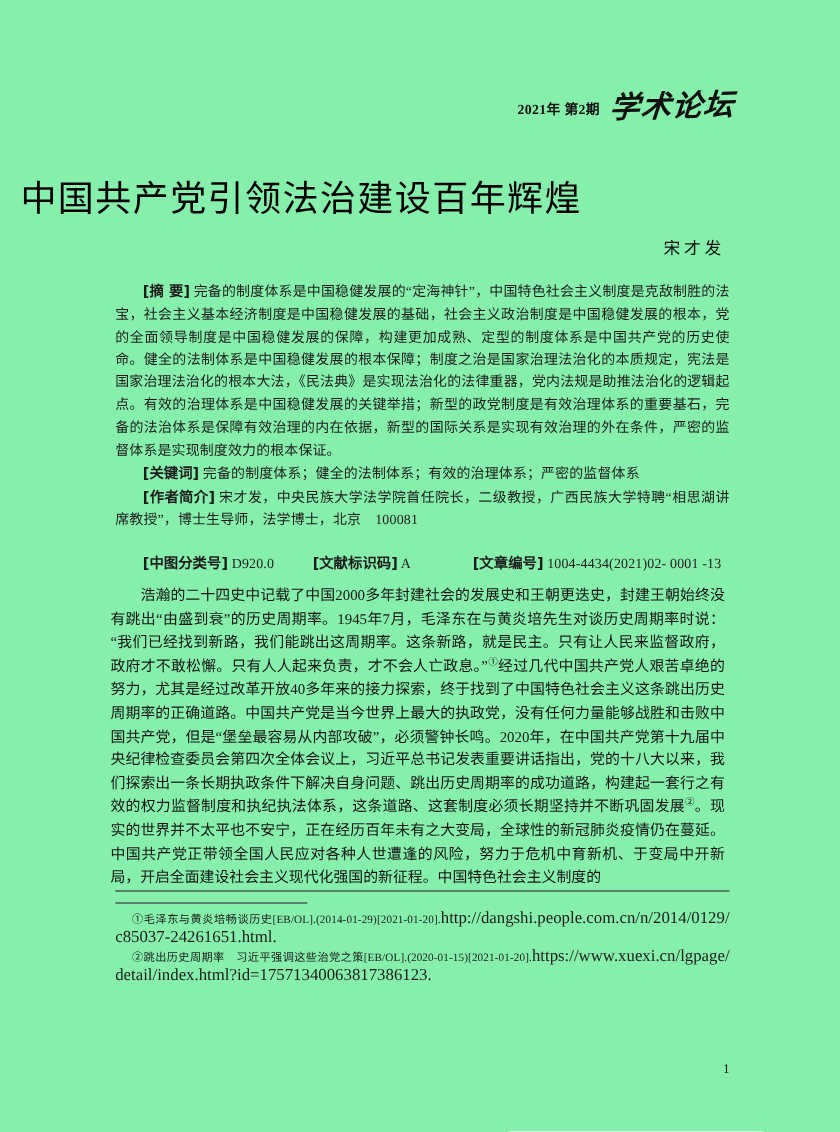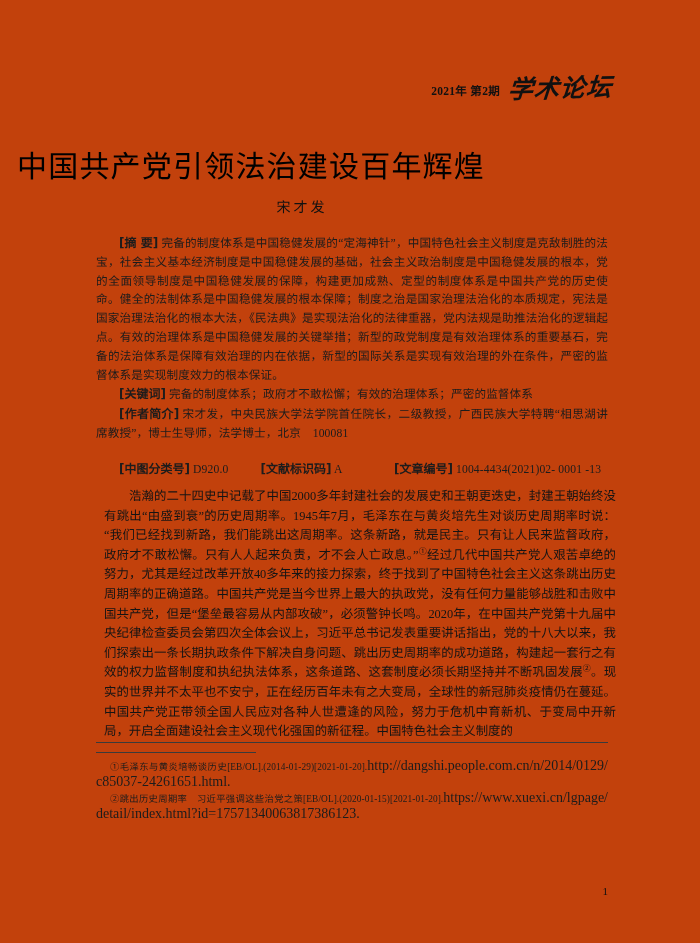--- a/index.html
+++ b/index.html
@@ -10,21 +10,21 @@
   }
   body {
     font-family: "Liberation Serif", "DejaVu Serif", serif;
     color: #1a1a1a;
   }
   .page {
     position: relative;
     width: 700px;
     height: 943px;
     margin: 0 auto;
-    background: #c2410c;
+    background: #86efac;
     box-sizing: border-box;
     overflow: hidden;
   }
 
   
   .running-head {
     position: absolute;
     top: 76px;
     right: 88px;
     display: flex;
@@ -65,21 +65,21 @@
     letter-spacing: 1.2px;
     color: #000;
     line-height: 1.2;
     padding-left: 17px;
   }
   .author {
     position: absolute;
     top: 196px;
     left: 0;
     width: 604px;
-    text-align: center;
+    text-align: right;
     font-family: "Liberation Serif", "DejaVu Serif", serif;
     font-size: 14px;
     letter-spacing: 3px;
     color: #111;
   }
 
   
   .frontmatter {
     position: absolute;
     top: 234px;
@@ -109,21 +109,21 @@
     font-size: 11.6px;
     line-height: 18.8px;
   }
   .ids .gap { display: inline-block; width: 26px; }
   .ids .gap-wide { display: inline-block; width: 46px; }
 
   
   .body {
     position: absolute;
     top: 487px;
-    left: 104px;
+    left: 92px;
     width: 512px;
   }
   .body p {
     margin: 0;
     font-family: "Liberation Serif", "DejaVu Serif", serif;
     font-size: 12.4px;
     line-height: 19.6px;
     text-align: justify;
     text-justify: inter-character;
     text-indent: 25px;
@@ -203,21 +203,21 @@
 
   <div class="frontmatter">
 
     <div class="fm-line fm-block fm-indent">
       <span class="fm-tag">[摘 要]</span>
       <span>完备的制度体系是中国稳健发展的“定海神针”，中国特色社会主义制度是克敌制胜的法宝，社会主义基本经济制度是中国稳健发展的基础，社会主义政治制度是中国稳健发展的根本，党的全面领导制度是中国稳健发展的保障，构建更加成熟、定型的制度体系是中国共产党的历史使命。健全的法制体系是中国稳健发展的根本保障；制度之治是国家治理法治化的本质规定，宪法是国家治理法治化的根本大法，《民法典》是实现法治化的法律重器，党内法规是助推法治化的逻辑起点。有效的治理体系是中国稳健发展的关键举措；新型的政党制度是有效治理体系的重要基石，完备的法治体系是保障有效治理的内在依据，新型的国际关系是实现有效治理的外在条件，严密的监督体系是实现制度效力的根本保证。</span>
     </div>
 
     <div class="fm-line fm-block fm-indent">
       <span class="fm-tag">[关键词]</span>
-      <span>完备的制度体系；政府才不敢松懈；有效的治理体系；严密的监督体系</span>
+      <span>完备的制度体系；健全的法制体系；有效的治理体系；严密的监督体系</span>
     </div>
 
     <div class="fm-line fm-block fm-indent">
       <span class="fm-tag">[作者简介]</span>
       <span>宋才发，中央民族大学法学院首任院长，二级教授，广西民族大学特聘“相思湖讲席教授”，博士生导师，法学博士，北京　100081</span>
     </div>
 
     <div class="fm-line ids">
       <span class="fm-tag">[中图分类号]</span>
       <span>D920.0</span>

